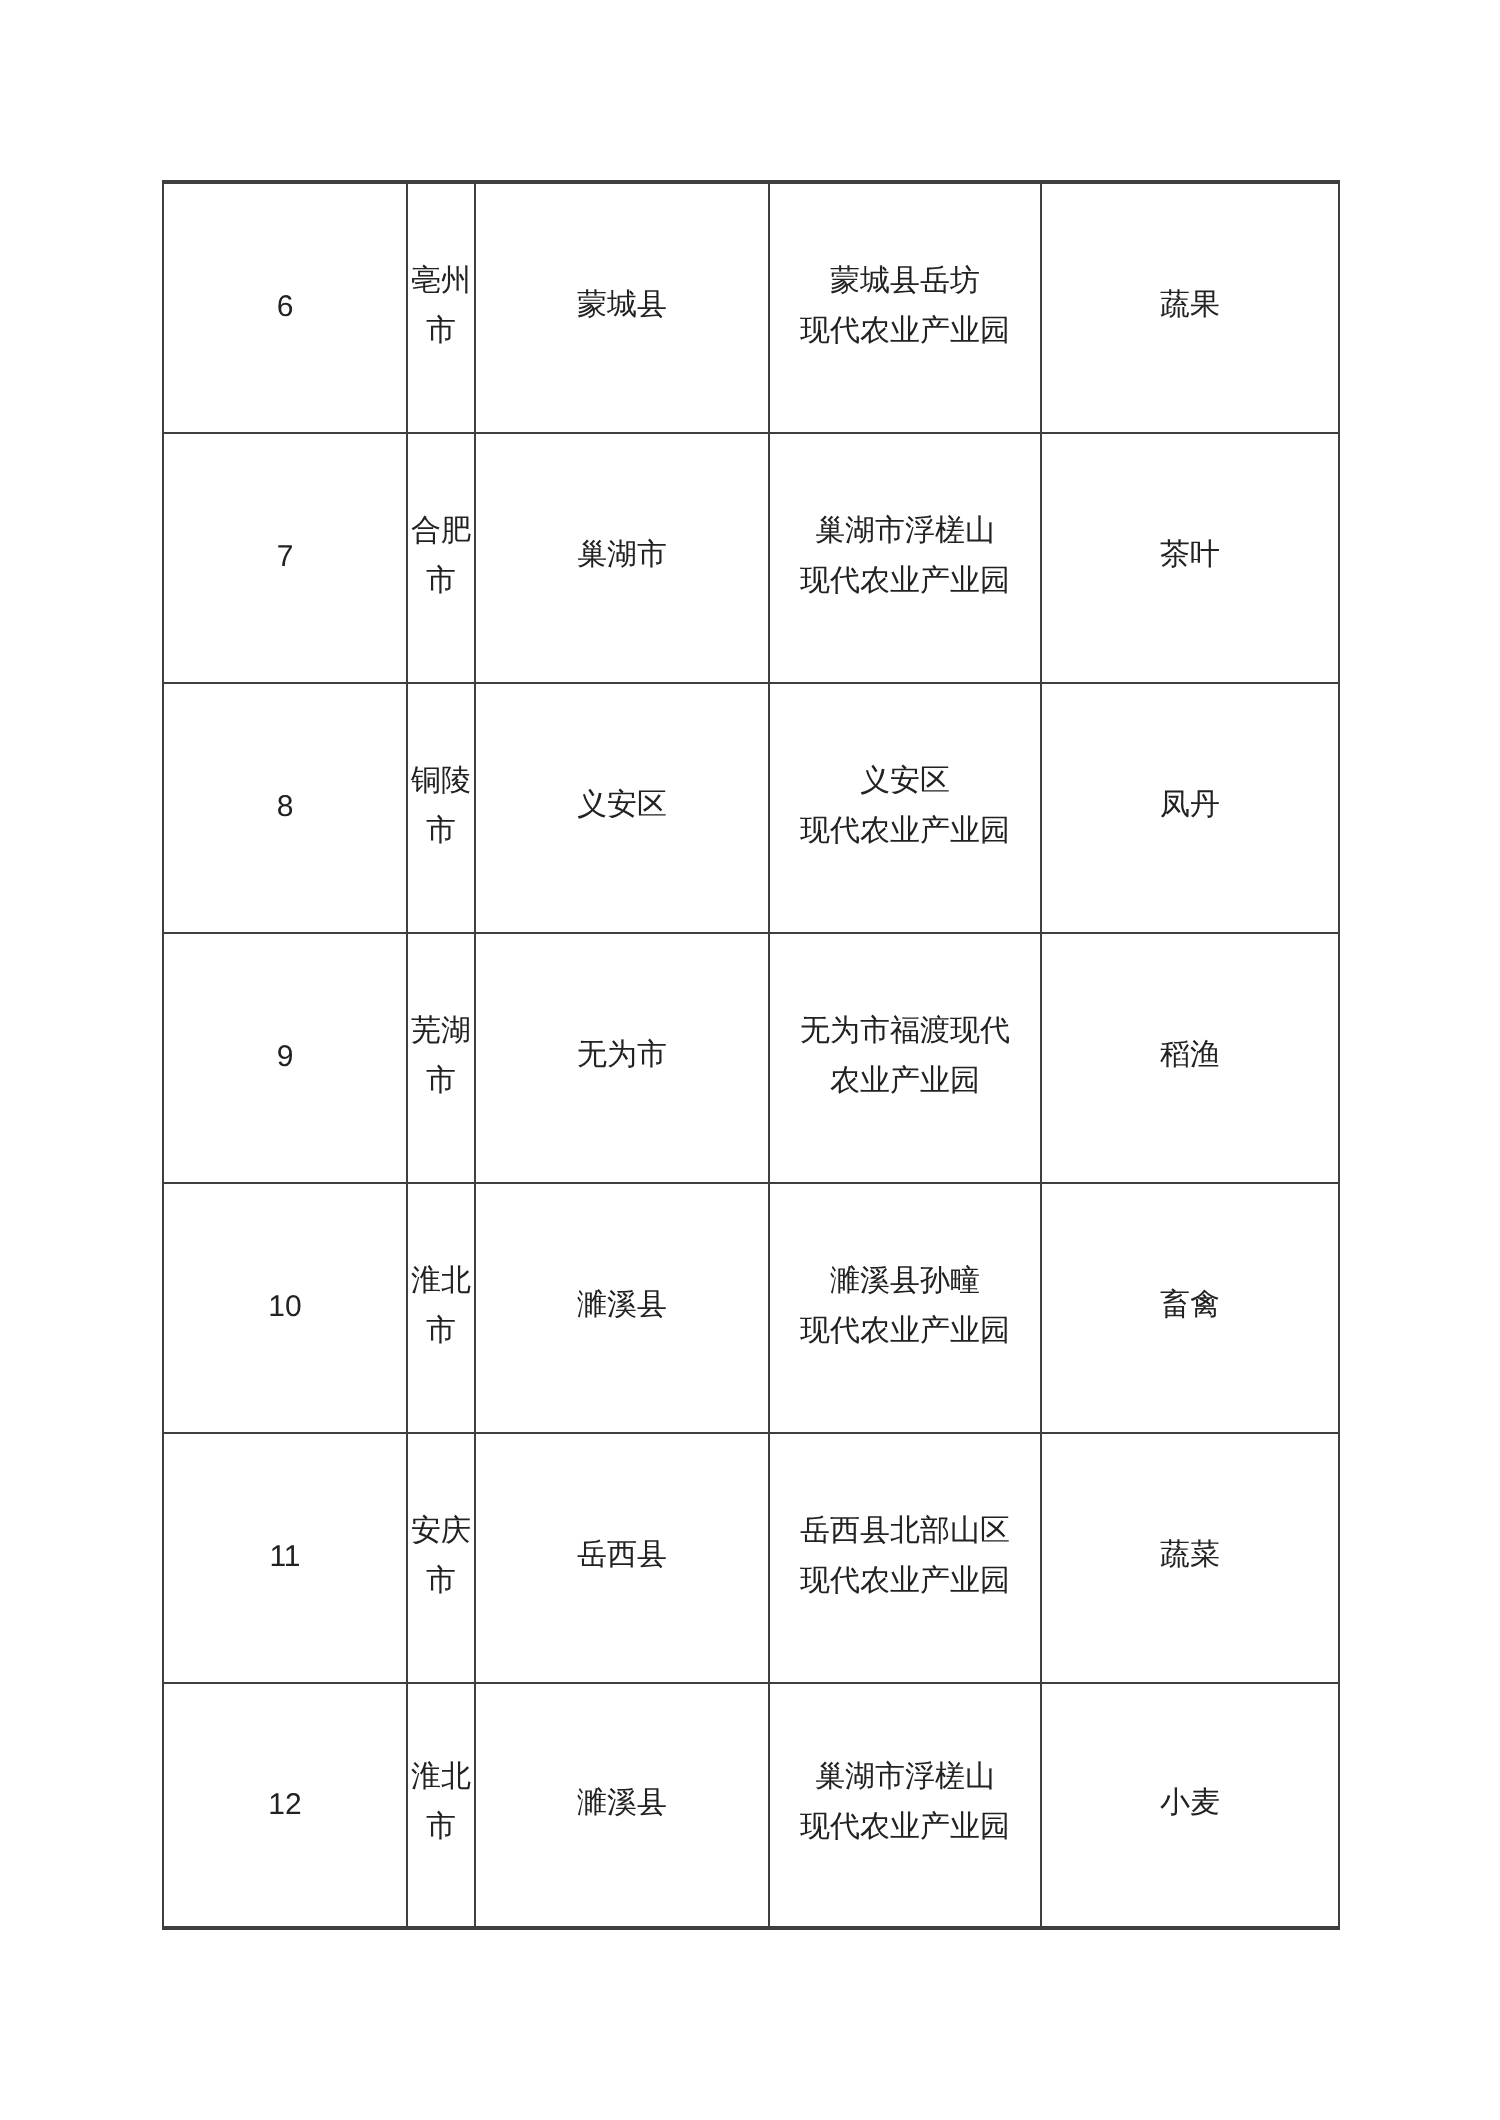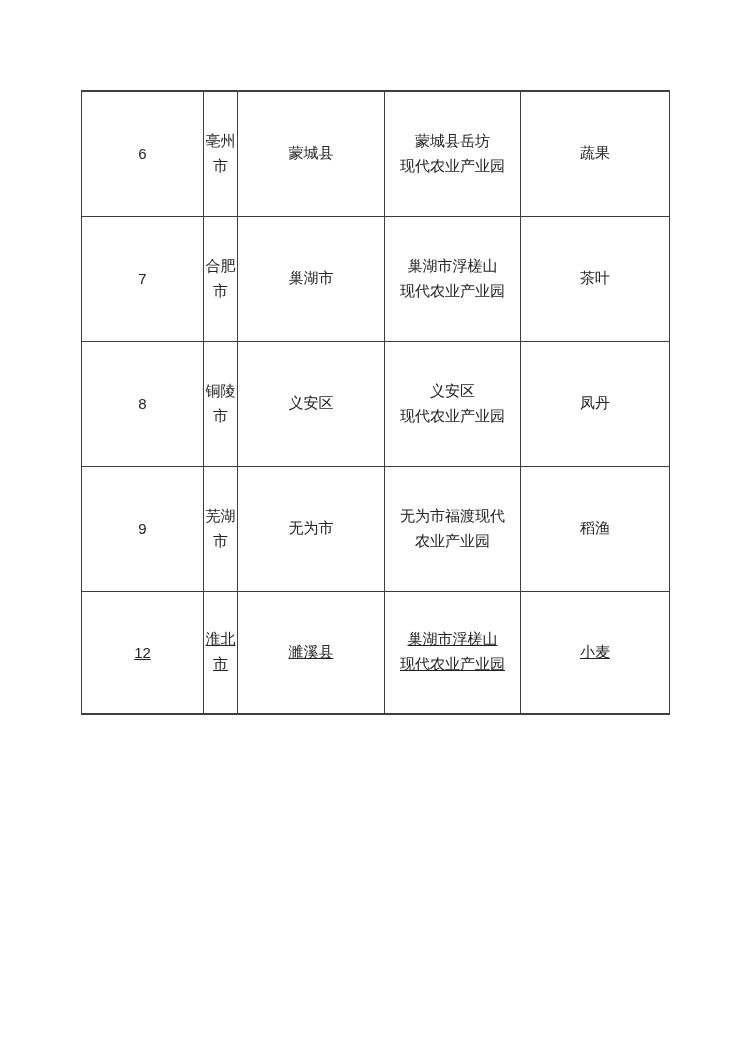--- a/index.html
+++ b/index.html
@@ -37,21 +37,20 @@
     font-size: 15px;
     line-height: 25px;
     white-space: pre-line;
     overflow: hidden;
   }
   table.grid tr {
     height: 125px;
   }
   table.grid tr:last-child {
     height: 123px;
-    text-decoration: underline;
   }
   td.c-no {
     font-family: "Liberation Sans", sans-serif;
     font-size: 14px;
   }
   td.c-city {
     line-height: 24px;
   }
 </style>
 </head>
@@ -97,20 +96,38 @@
       <tr>
         <td class="c-no">9</td>
         <td class="c-city">芜湖
 市</td>
         <td class="c-county">无为市</td>
         <td class="c-park">无为市福渡现代
 农业产业园</td>
         <td class="c-product">稻渔</td>
       </tr>
       <tr>
+        <td class="c-no">10</td>
+        <td class="c-city">淮北
+市</td>
+        <td class="c-county">濉溪县</td>
+        <td class="c-park">濉溪县孙疃
+现代农业产业园</td>
+        <td class="c-product">畜禽</td>
+      </tr>
+      <tr>
+        <td class="c-no">11</td>
+        <td class="c-city">安庆
+市</td>
+        <td class="c-county">岳西县</td>
+        <td class="c-park">岳西县北部山区
+现代农业产业园</td>
+        <td class="c-product">蔬菜</td>
+      </tr>
+      <tr>
         <td class="c-no">12</td>
         <td class="c-city">淮北
 市</td>
         <td class="c-county">濉溪县</td>
         <td class="c-park">巢湖市浮槎山
 现代农业产业园</td>
         <td class="c-product">小麦</td>
       </tr>
     </tbody>
   </table>

